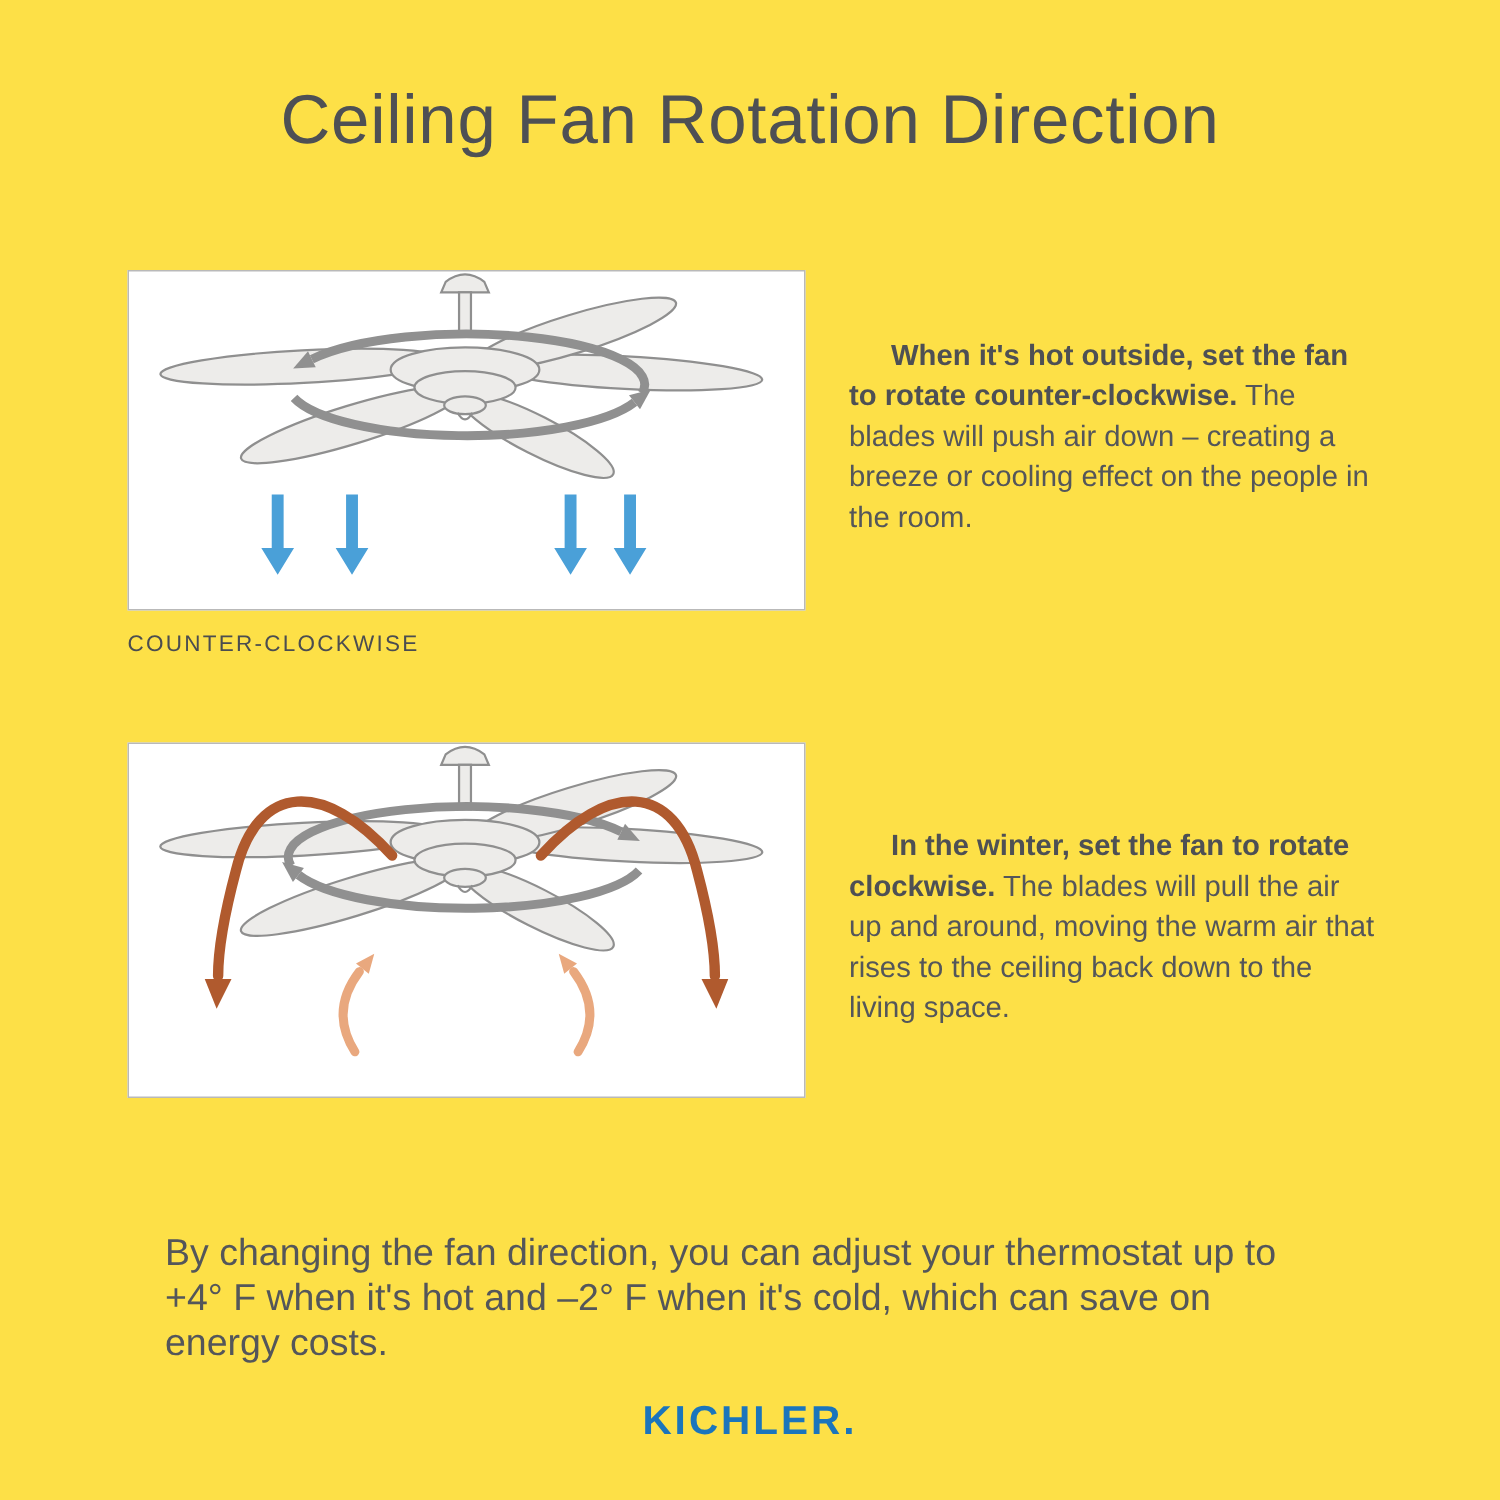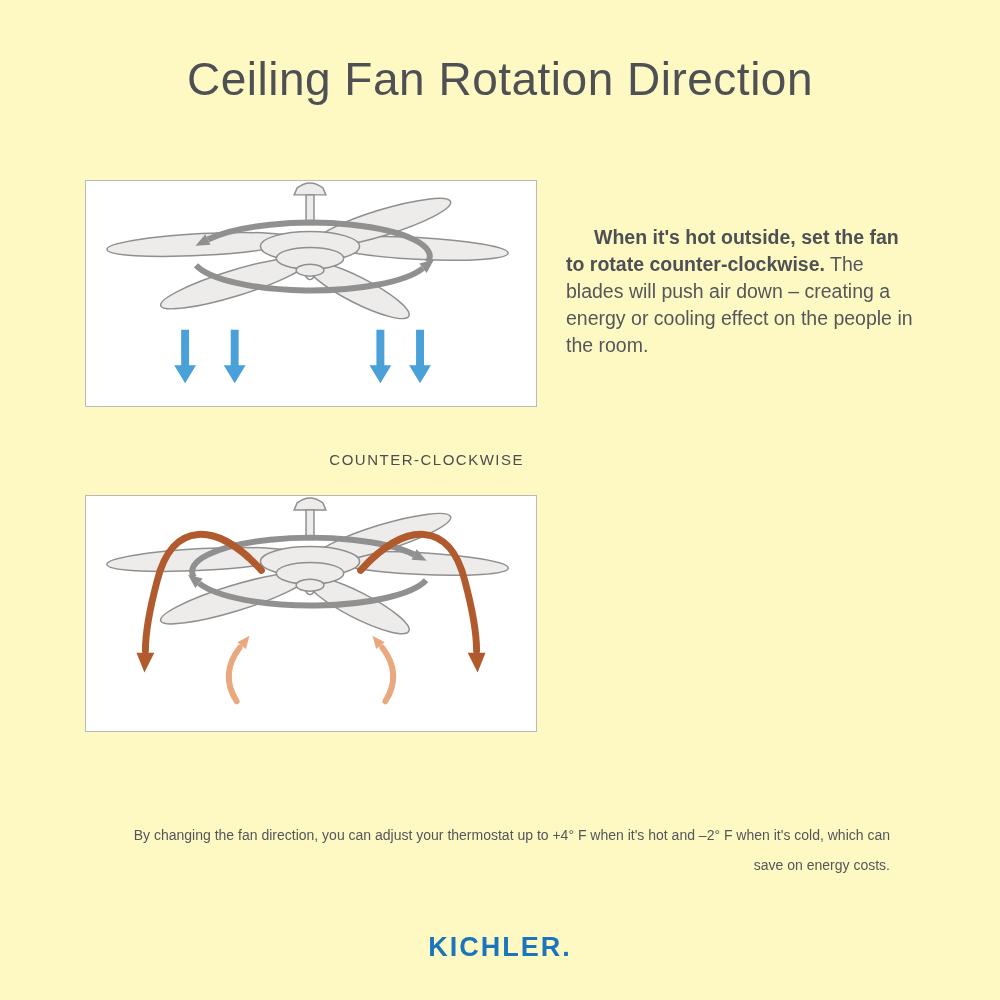--- a/index.html
+++ b/index.html
@@ -1,50 +1,50 @@
 <!DOCTYPE html>
 <html><head>
 <meta charset="utf-8">
 <style>
   * { margin:0; padding:0; box-sizing:border-box; }
   html, body { background:#ffffff; font-family:"Liberation Sans", sans-serif; color:#54565a; }
-  .canvas { position:relative; width:1000px; height:1000px; background:#fef9c3; overflow:hidden; margin:0 auto; }
+  .canvas { position:relative; width:1000px; height:1000px; background:#fde047; overflow:hidden; margin:0 auto; }
 
   .title {
     position:absolute; top:52px; left:0; width:1000px;
     text-align:center; font-size:46px; font-weight:400;
     color:#4e5054; letter-spacing:0.5px;
   }
 
   .diagram-box {
     position:absolute; left:85px; width:452px;
     border:1px solid #b9b9b9; background:#fff;
   }
   .box-cool { top:180px; height:227px; }
   .box-warm { top:495px; height:237px; }
   .diagram-box svg { width:100%; height:100%; display:block; }
 
   .caption {
-    position:absolute; left:72px; width:452px; text-align:right;
-    font-size:15px; letter-spacing:1.5px; color:#4b4d50;margin-top:30px;
+    position:absolute; left:85px; width:452px; text-align:left;
+    font-size:15px; letter-spacing:1.5px; color:#4b4d50;
   }
   .caption-cool { top:421px; }
   .caption-warm { top:748px; }
 
   .desc {
     position:absolute; left:566px; width:352px;
     font-size:19.5px; line-height:27px; color:#54565a;
   }
   .desc b { font-weight:700; color:#4e5054;margin-left:28px; }
   .desc-cool { top:224px; }
   .desc-warm { top:551px; }
 
   .footer-note {
     position:absolute; top:820px; left:110px; width:780px;
-    text-align:right; font-size:14px; line-height:30px; color:#54565a;
+    text-align:left; font-size:25px; line-height:30px; color:#54565a;
   }
 
   .brand {
     position:absolute; top:932px; left:0; width:1000px; text-align:center;
     font-size:27px; font-weight:700; letter-spacing:2px; color:#1b75bc;
   }
 
   .svg-defs { position:absolute; width:0; height:0; overflow:hidden; }
 </style>
 </head>
@@ -93,21 +93,21 @@
       </g>
       <g fill="#4aa0d8">
         <use href="#down-arrow" xlink:href="#down-arrow" transform="translate(98 0)"></use>
         <use href="#down-arrow" xlink:href="#down-arrow" transform="translate(148 0)"></use>
         <use href="#down-arrow" xlink:href="#down-arrow" transform="translate(295 0)"></use>
         <use href="#down-arrow" xlink:href="#down-arrow" transform="translate(335 0)"></use>
       </g>
     </svg>
   </div>
   <div class="caption caption-cool">COUNTER-CLOCKWISE</div>
-  <p class="desc desc-cool"><b>When it's hot outside, set the fan to rotate counter-clockwise.</b><span> The blades will push air down – creating a energy or cooling effect on the people in the room.</span></p>
+  <p class="desc desc-cool"><b>When it's hot outside, set the fan to rotate counter-clockwise.</b><span> The blades will push air down – creating a breeze or cooling effect on the people in the room.</span></p>
 
   <div class="diagram-box box-warm">
     <svg viewBox="0 0 450 237" xmlns="http://www.w3.org/2000/svg" xmlns:xlink="http://www.w3.org/1999/xlink">
       <g>
         <use href="#fan-body" xlink:href="#fan-body"></use>
       </g>
       <g transform="translate(450 0) scale(-1 1)">
         <use href="#rot-arrows" xlink:href="#rot-arrows"></use>
       </g>
       <g>
@@ -121,17 +121,18 @@
 
         <g stroke="#e9a87e" stroke-width="6" fill="none" stroke-linecap="round">
           <path d="M 150 207 C 138 188 140 170 153 153"></path>
           <path d="M 300 207 C 312 188 310 170 297 153"></path>
         </g>
         <polygon points="163,141 159.3,154.4 150.7,147.6" fill="#e9a87e"></polygon>
         <polygon points="287,141 290.7,154.4 299.3,147.6" fill="#e9a87e"></polygon>
       </g>
     </svg>
   </div>
+  <p class="desc desc-warm"><b>In the winter, set the fan to rotate clockwise.</b><span> The blades will pull the air up and around, moving the warm air that rises to the ceiling back down to the living space.</span></p>
 
   <p class="footer-note">By changing the fan direction, you can adjust your thermostat up to +4° F when it's hot and –2° F when it's cold, which can save on energy costs.</p>
   <div class="brand">KICHLER.</div>
 
 </div>
 
 </body></html>

